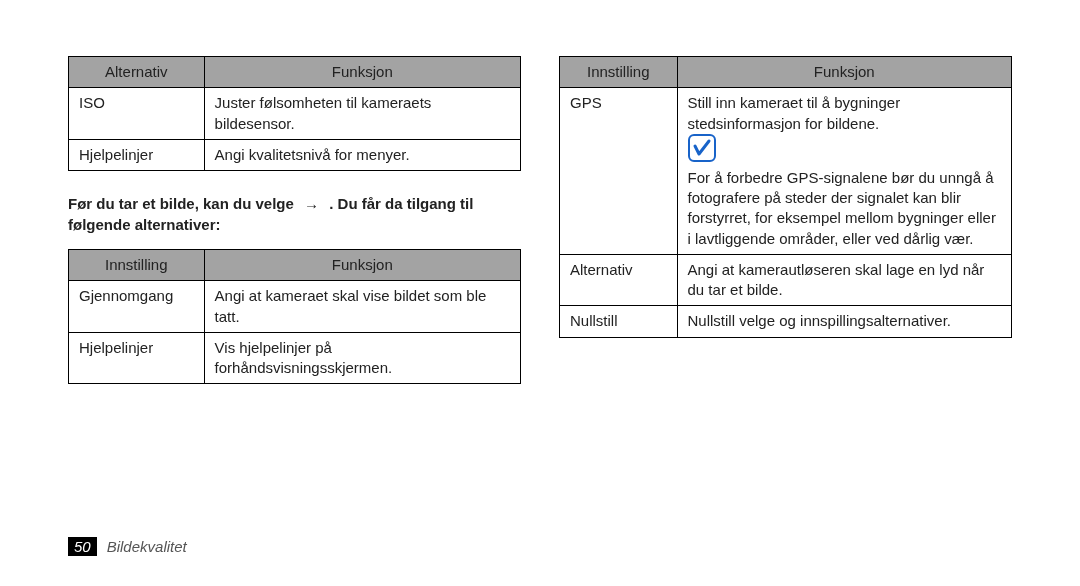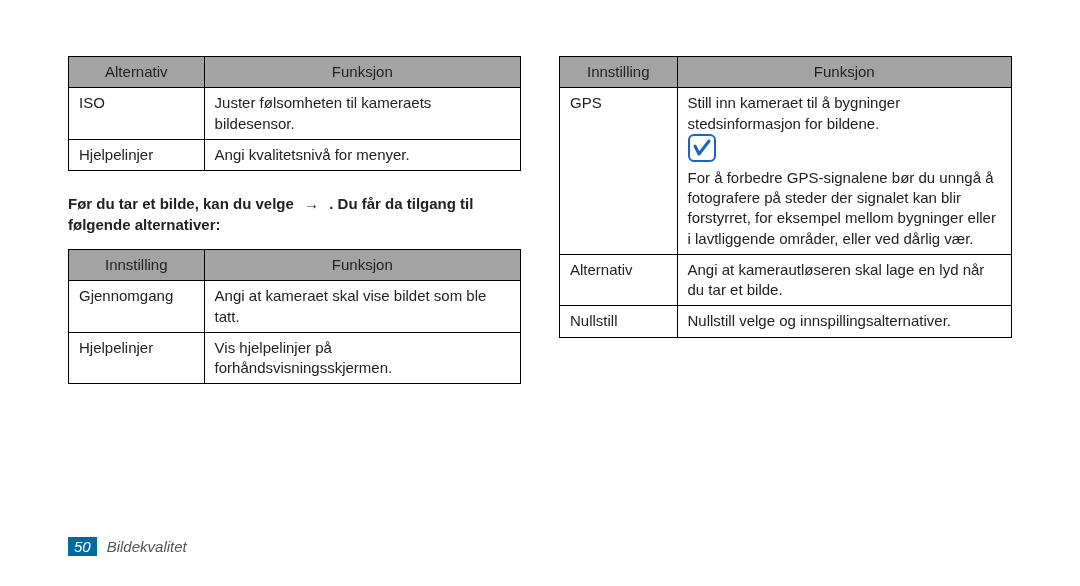--- a/index.html
+++ b/index.html
@@ -59,21 +59,21 @@
     position: absolute;
     left: 68px;
     bottom: 30px;
     display: flex;
     align-items: center;
     gap: 10px;
     font-style: italic;
     color: #555;
   }
   .page-num {
-    background: #0369a1;
+    background: #000000;
     color: #fff;
     font-style: italic;
     padding: 1px 6px;
     display: inline-block;
   }
 </style>
 </head>
 <body>
 
 <div class="page">

